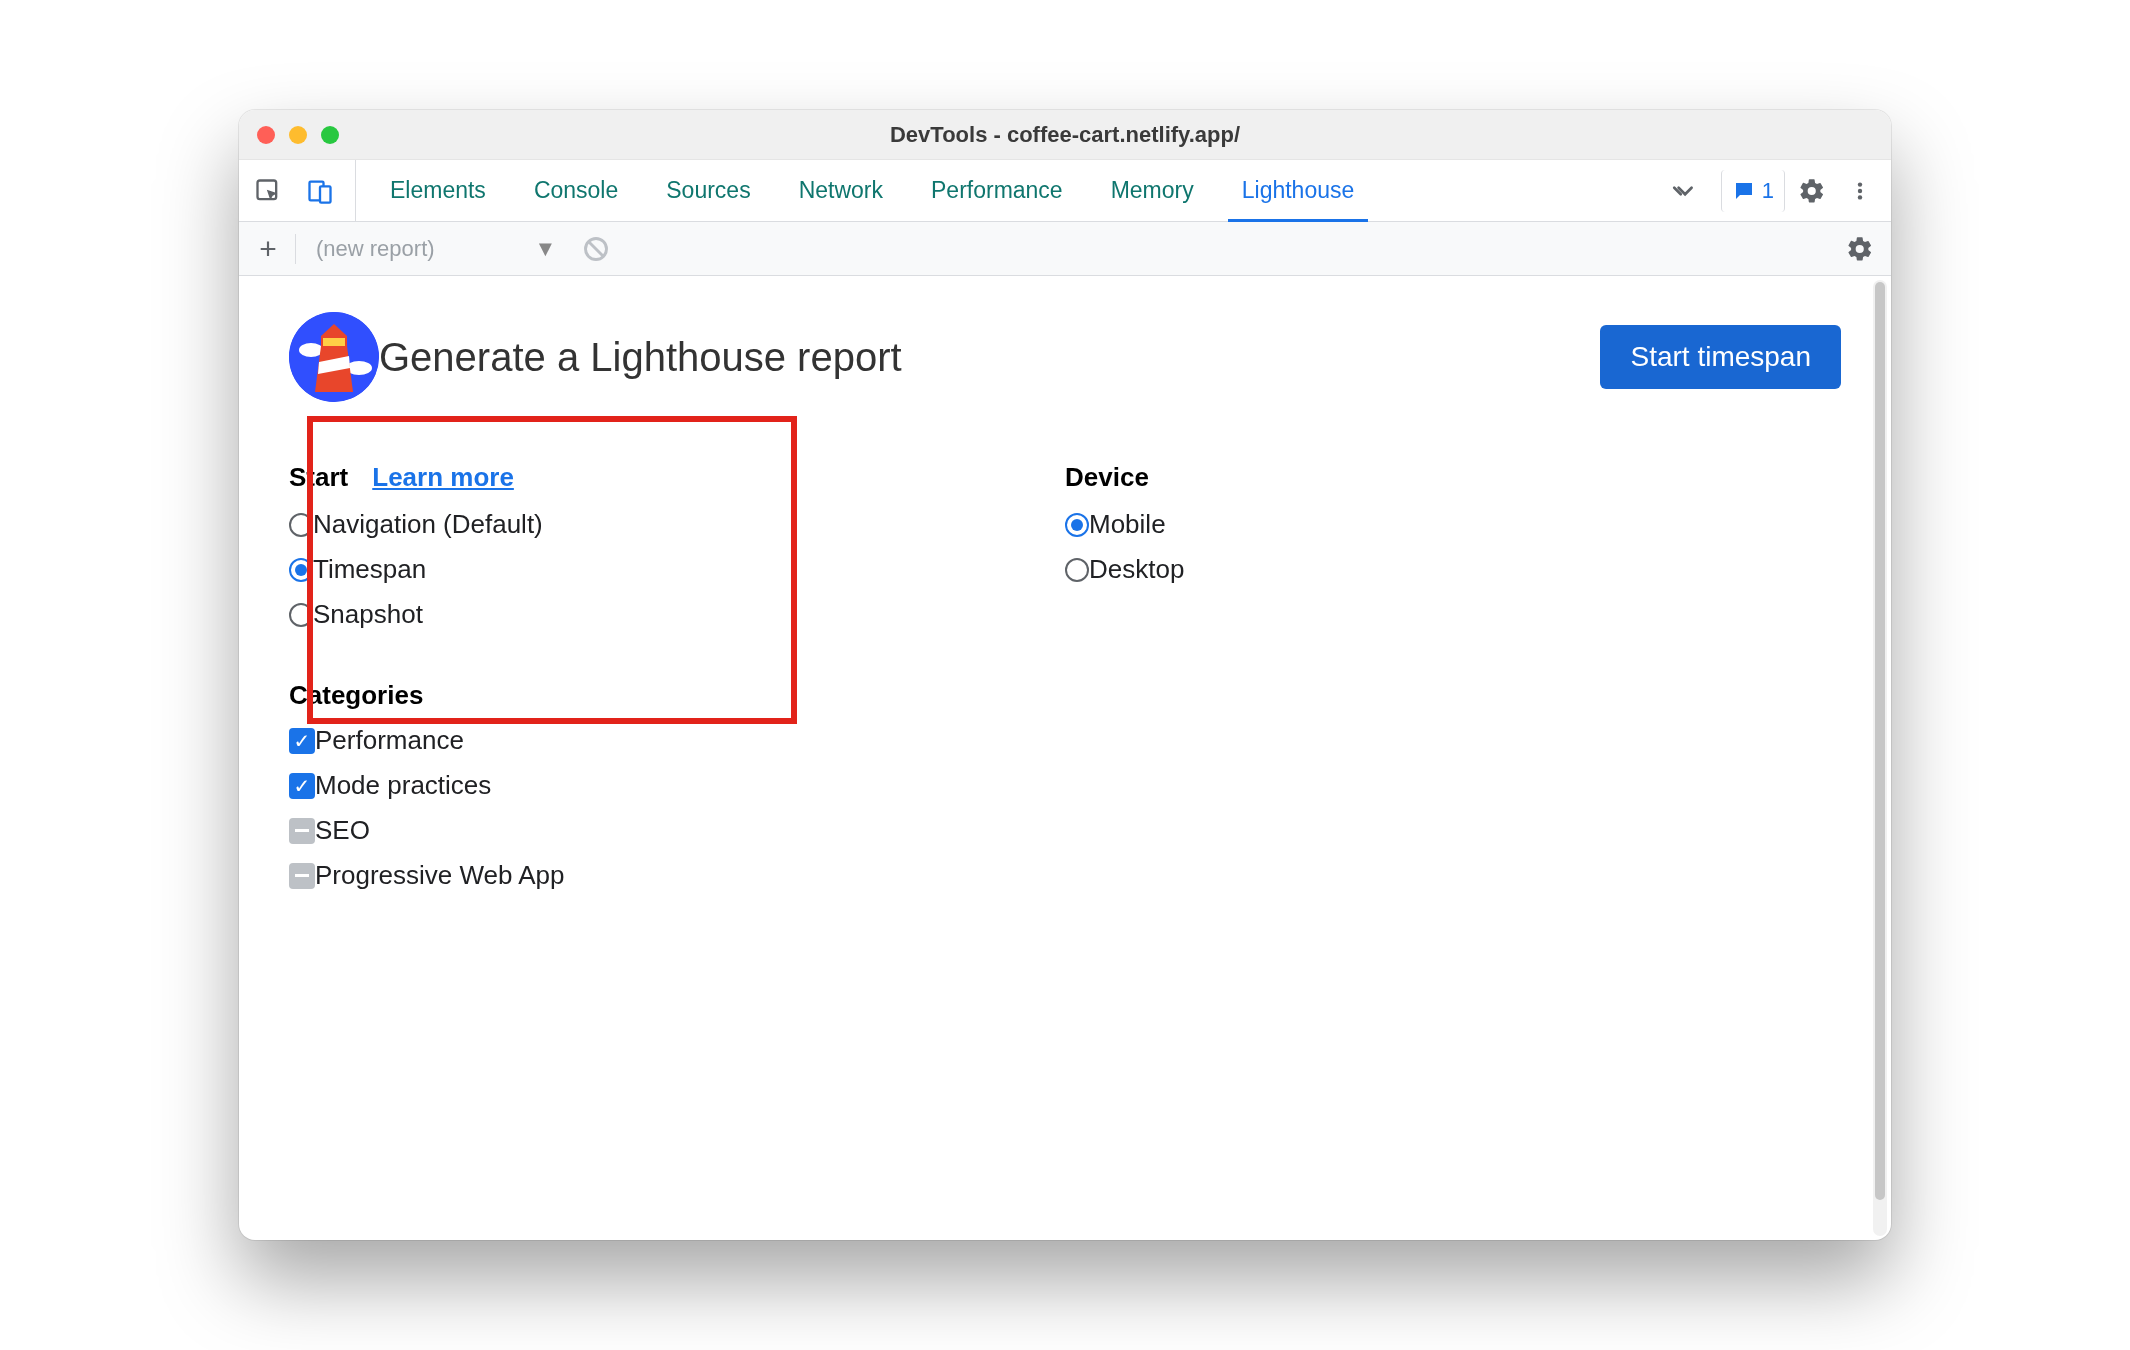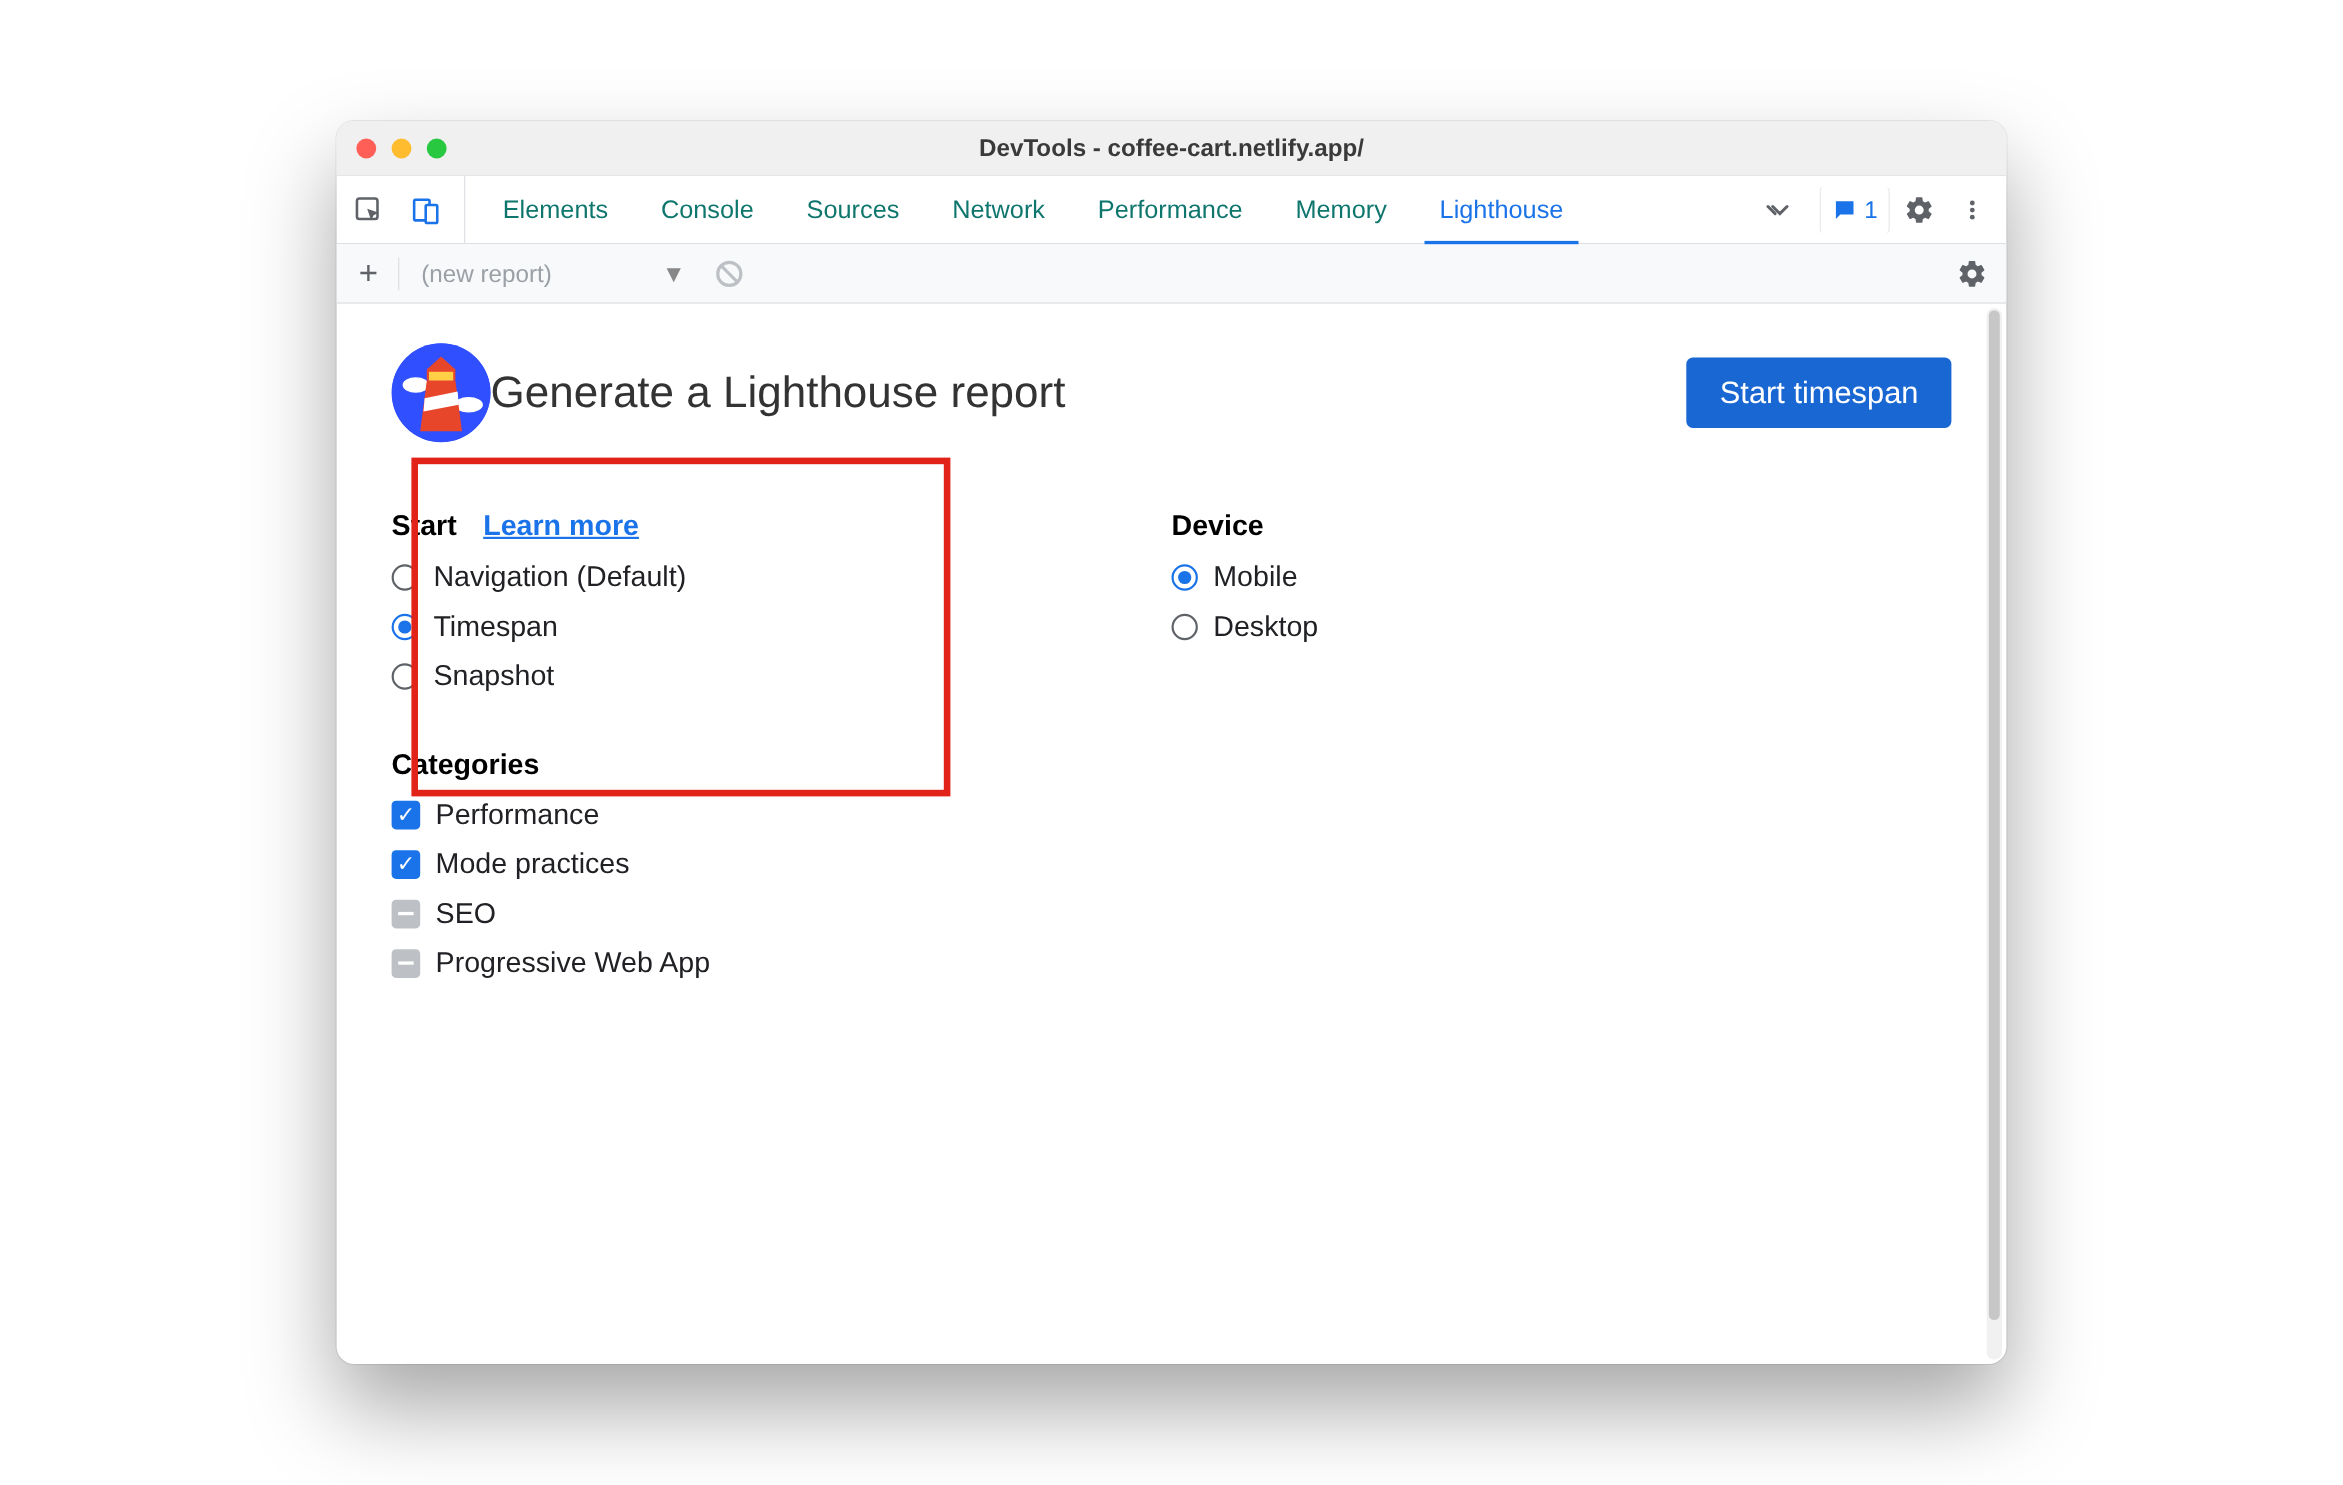--- a/index.html
+++ b/index.html
@@ -15,21 +15,21 @@
     margin: 0; padding: 0;
     width: 2130px; height: 1350px;
     background: #fff;
     font-family: -apple-system, "Helvetica Neue", Arial, sans-serif;
   }
   .canvas {
     width: 2130px; height: 1350px;
     display: flex; align-items: center; justify-content: center;
   }
   .mac-window {
-    width: 1518px; height: 1130px;
+    width: 1652px; height: 1130px;
     background: #fff;
     border-radius: 16px;
     box-shadow: 0 40px 80px rgba(0,0,0,0.35), 0 0 0 1px rgba(0,0,0,0.08);
     display: flex; flex-direction: column;
     overflow: hidden;
     position: relative;
   }
 
   
   .titlebar {
@@ -191,21 +191,20 @@
     display:flex; align-items:center; gap: 24px;
   }
   .learn-more {
     color: var(--blue);
     text-decoration: underline;
     font-weight: 700;
     font-size: 26px;
   }
   .radio-row, .check-row {
     display:flex; align-items:center;
-    gap: 14px;
     font-size: 26px;
     color: var(--text);
     margin: 14px 0;
   }
   .radio {
     width: 24px; height: 24px;
     border: 2.5px solid #5f6368;
     border-radius: 50%;
     display:inline-flex; align-items:center; justify-content:center;
     flex-shrink: 0;

